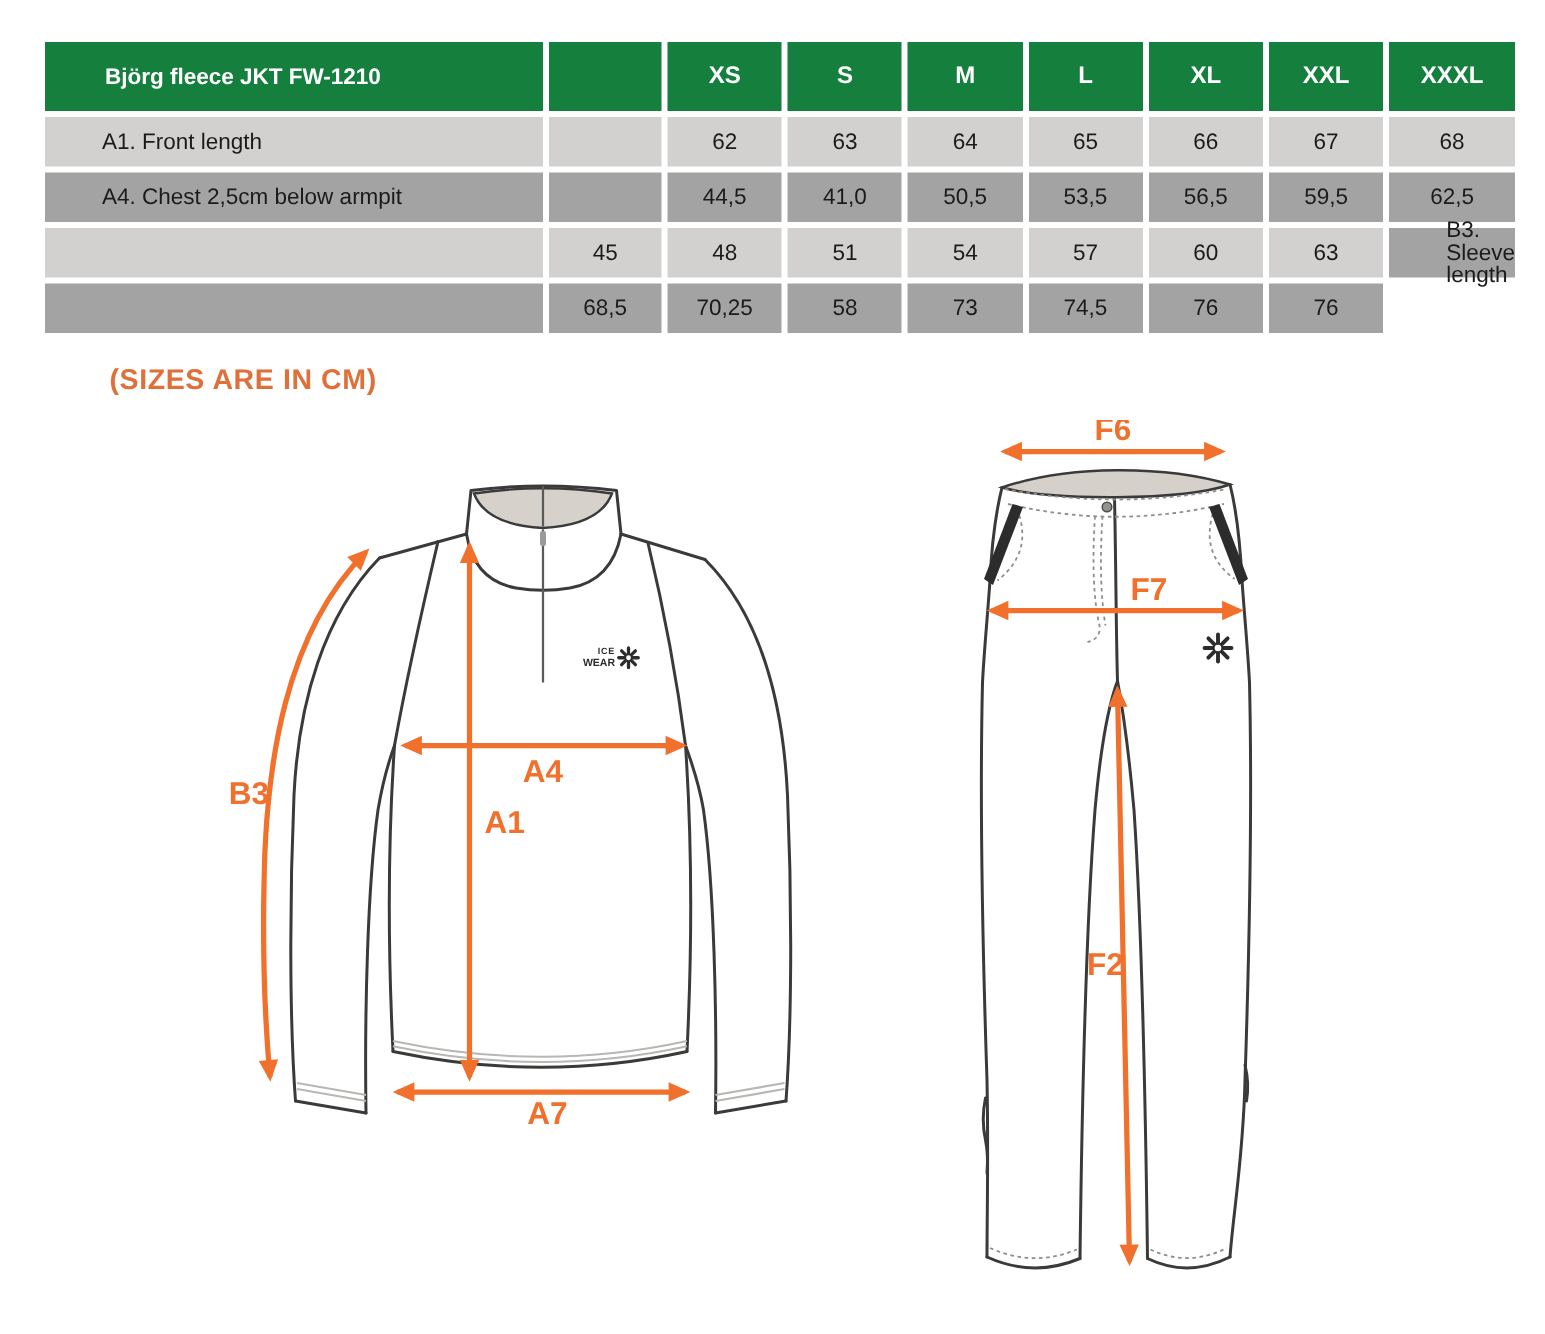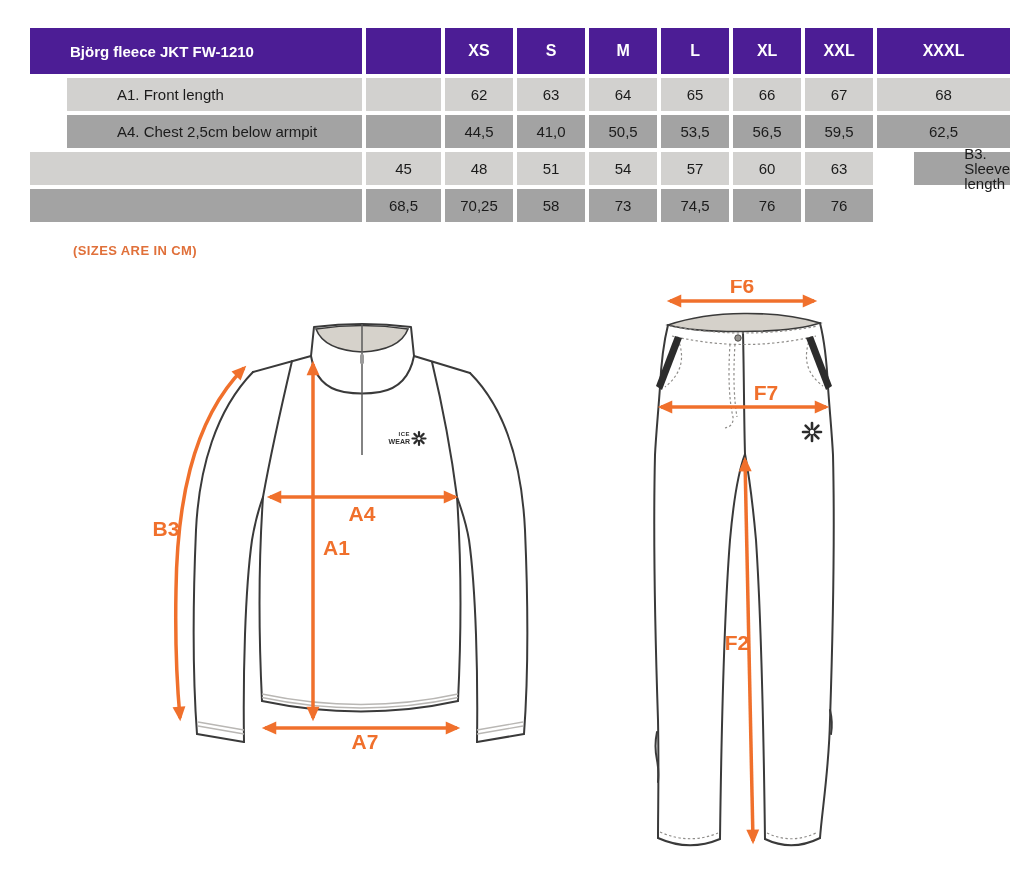--- a/index.html
+++ b/index.html
@@ -10,30 +10,30 @@
   
   .size-table{
     position:absolute;left:30px;top:28px;width:980px;
     display:grid;
     grid-template-columns:332px 75px repeat(7,1fr);
     grid-template-rows:46px repeat(4,33px);
     gap:4px;
   }
   .cell{display:flex;align-items:center;justify-content:center;
         font-size:15px;line-height:1;}
-  .cell.h{background:#4c1d95;color:#ffffff;font-weight:700;}
+  .cell.h{background:#15803d;color:#ffffff;font-weight:700;}
   .cell.h.size{font-size:16px;}
   .cell.title{justify-content:flex-start;padding-left:40px;}
-  .cell.lbl{justify-content:flex-start;padding-left:50px;margin-left:37px;}
+  .cell.lbl{justify-content:flex-start;padding-left:38px;}
   .cell.dark{background:#d2d1cf;}
   .cell.light{background:#a3a3a3;}
 
   .units-note{
     position:absolute;left:73px;top:243px;
-    color:#e0703a;font-size:13px;font-weight:600;letter-spacing:.4px;
+    color:#e0703a;font-size:19px;font-weight:600;letter-spacing:.4px;
   }
 
   
   svg.jacket{position:absolute;left:140px;top:290px;width:440px;height:520px;}
   svg.pants{position:absolute;left:620px;top:280px;width:260px;height:600px;}
 
   .outline{stroke:#3a3a3a;stroke-width:2;fill:none;stroke-linecap:round;stroke-linejoin:round;}
   .thin{stroke:#5a5a5a;stroke-width:1.5;fill:none;}
   .stitch{stroke:#b9b7b4;stroke-width:1.4;fill:none;}
   .dotted{stroke:#8f8d8a;stroke-width:1.2;fill:none;stroke-dasharray:2.4 2.4;}

